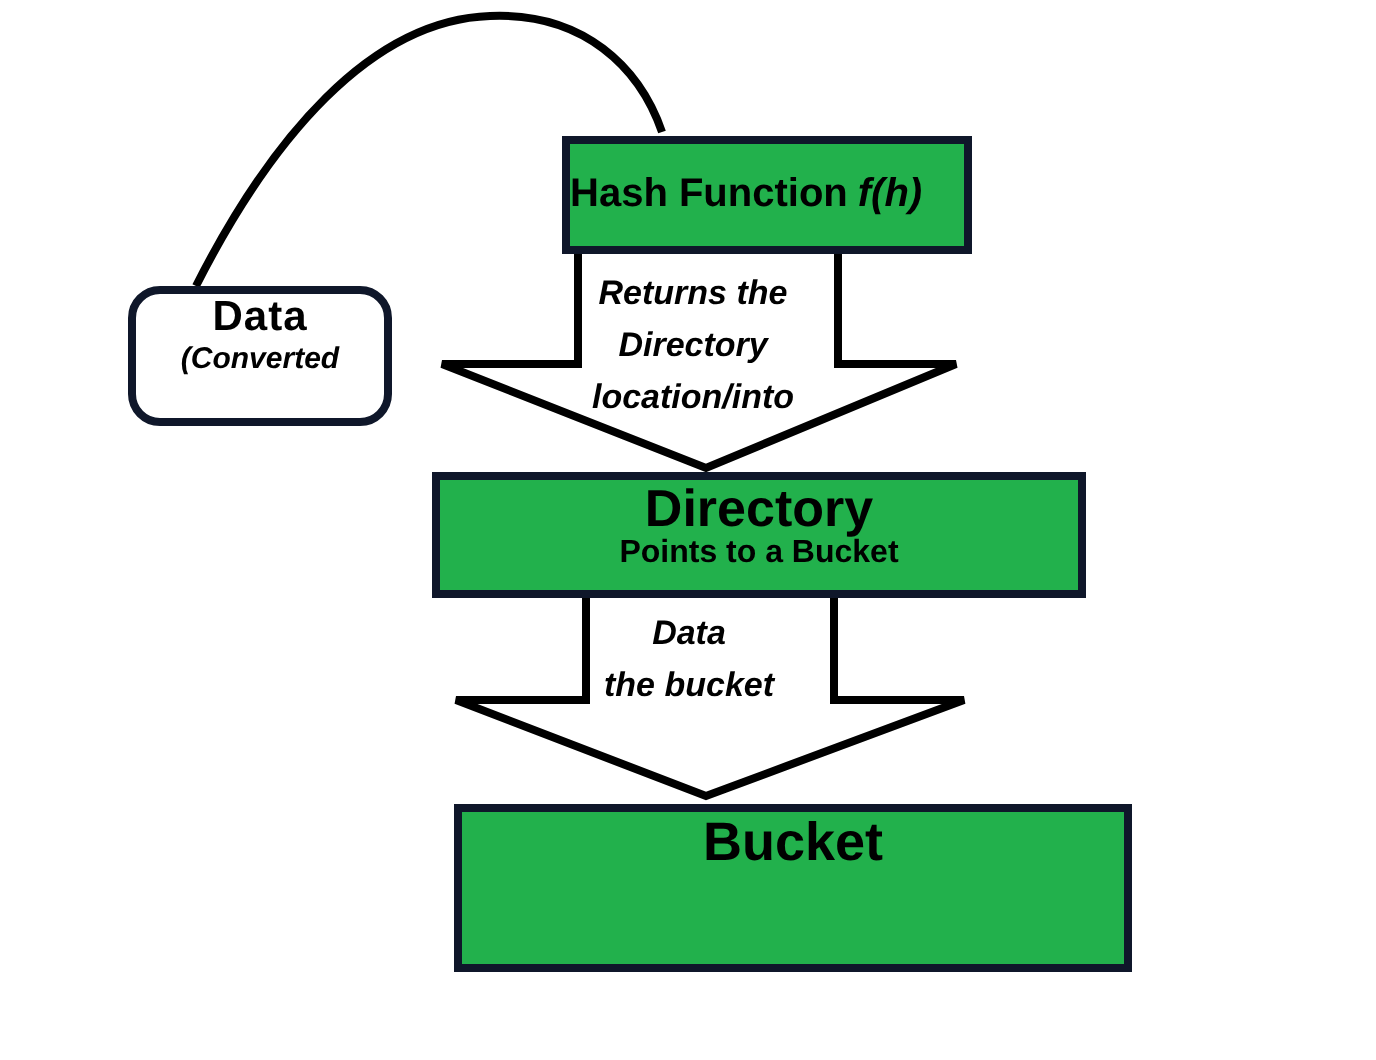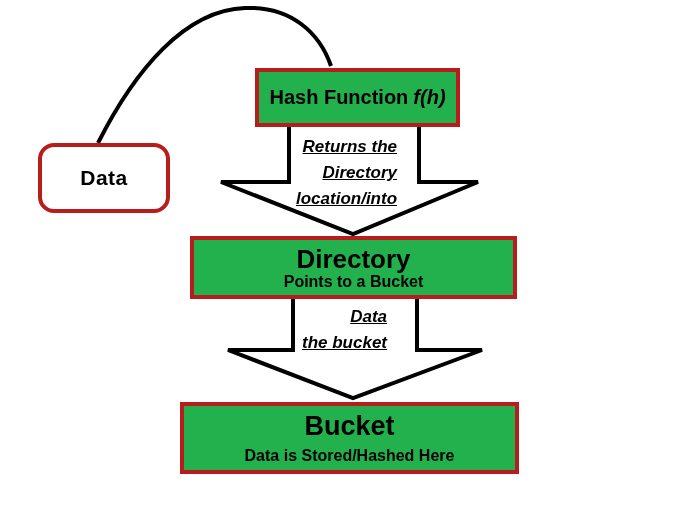--- a/index.html
+++ b/index.html
@@ -19,26 +19,27 @@
   .diagram-svg {
     position: absolute;
     left: 0;
     top: 0;
     width: 688px;
     height: 530px;
   }
   .node {
     position: absolute;
     box-sizing: border-box;
-    border: 4px solid #b91c1c;
+    border: 4px solid #0f172a;
     display: flex;
     flex-direction: column;
     align-items: center;
-    justify-content: center;
+    justify-content: flex-start;
     text-align: center;
+    margin-left: 26px;
   }
   .node-data {
     left: 38px;
     top: 143px;
     width: 132px;
     height: 70px;
     background: #ffffff;
     border-radius: 16px;
     line-height: 1.1;
   }
@@ -74,44 +75,43 @@
     top: 236px;
     width: 327px;
     height: 63px;
   }
   .node-directory .title {
     font-size: 26px;
     font-weight: 700;
     line-height: 28px;
   }
   .node-bucket {
-    left: 180px;
+    left: 201px;
     top: 402px;
     width: 339px;
-    height: 72px;
+    height: 84px;
   }
   .node-bucket .title {
     font-size: 27px;
     font-weight: 700;
     line-height: 30px;
     margin-bottom: 6px;
   }
   .node-sub {
     font-size: 16px;
     font-weight: 600;
   }
   .arrow-label {
     position: absolute;
     font-size: 17px;
     font-style: italic;
     font-weight: 600;
     line-height: 26px;
-    text-align: right;
+    text-align: center;
     white-space: nowrap;
-    text-decoration: underline;
   }
   .arrow-label-1 {
     left: 296px;
     top: 134px;
   }
   .arrow-label-2 {
     left: 302px;
     top: 304px;
   }
 </style>
@@ -124,20 +124,21 @@
 
     <path d="M 98 143 C 135 70, 185 10, 245 8 C 292 6, 320 34, 331 66" fill="none" stroke="#000000" stroke-width="4"></path>
 
     <polygon points="289,125 289,182 221,182 353,234 478,182 419,182 419,125" fill="#ffffff" stroke="#000000" stroke-width="4" stroke-linejoin="miter"></polygon>
 
     <polygon points="293,296 293,350 228,350 353,398 482,350 417,350 417,296" fill="#ffffff" stroke="#000000" stroke-width="4" stroke-linejoin="miter"></polygon>
   </svg>
 
   <div class="node node-data">
     <div class="title">Data</div>
+    <div class="sub">(Converted</div>
   </div>
 
   <div class="node node-hash" style="background-color: rgb(34, 177, 76);">
     <div class="label">
       <span>Hash Function</span><span class="fx">f(h)</span>
     </div>
   </div>
 
   <div class="arrow-label arrow-label-1">
     <div>Returns the</div>
@@ -150,16 +151,15 @@
     <div class="node-sub">Points to a Bucket</div>
   </div>
 
   <div class="arrow-label arrow-label-2">
     <div>Data</div>
     <div>the bucket</div>
   </div>
 
   <div class="node node-bucket" style="background-color: rgb(34, 177, 76);">
     <div class="title">Bucket</div>
-    <div class="node-sub">Data is Stored/Hashed Here</div>
   </div>
 
 </div>
 
 </body></html>

